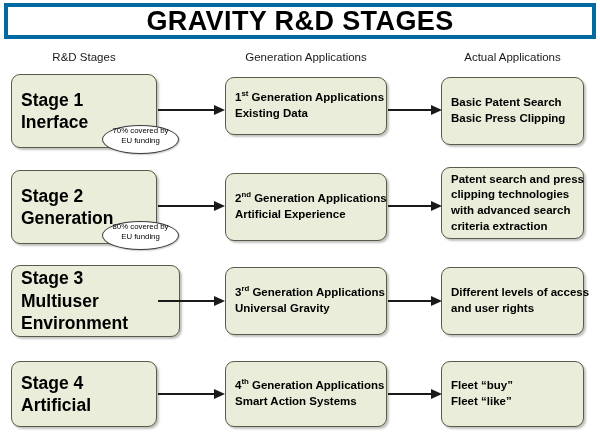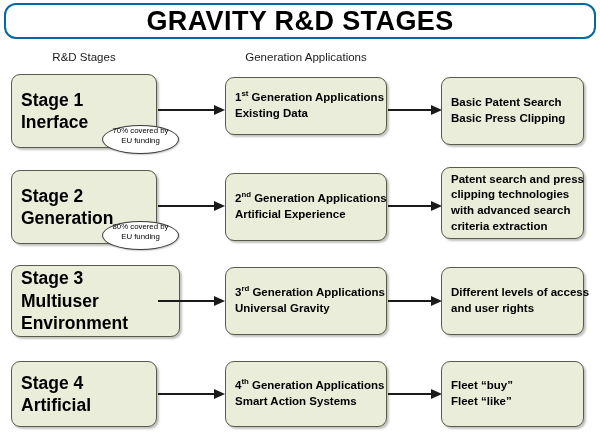--- a/index.html
+++ b/index.html
@@ -21,22 +21,22 @@
 
   
   .title-bar {
     position: absolute;
     left: 4px;
     top: 3px;
     width: 592px;
     height: 36px;
     box-sizing: border-box;
     background: #ffffff;
-    border: 2px solid #0369a1;
-    border-radius: 12px;
+    border: 4px solid #0369a1;
+    border-radius: 0;
     display: flex;
     align-items: center;
     justify-content: center;
   }
   .title-text {
     font-size: 27px;
     font-weight: bold;
     color: #000000;
     letter-spacing: 0.4px;
     white-space: nowrap;
@@ -132,20 +132,21 @@
 <body>
 
 <div id="page">
 
   <div class="title-bar">
     <div class="title-text">GRAVITY R&amp;D STAGES</div>
   </div>
 
   <div class="col-header c0">R&amp;D Stages</div>
   <div class="col-header c1">Generation Applications</div>
+  <div class="col-header c2">Actual Applications</div>
 
   <div class="box stage" style="left:11px; top:74px; width:146px; height:74px;">
     <div class="line">Stage 1</div>
     <div class="line">Inerface</div>
   </div>
 
   <div class="callout" style="left:102px; top:125px; width:77px; height:29px;">
     <div class="cline">70% covered by</div>
     <div class="cline">EU funding</div>
   </div>

